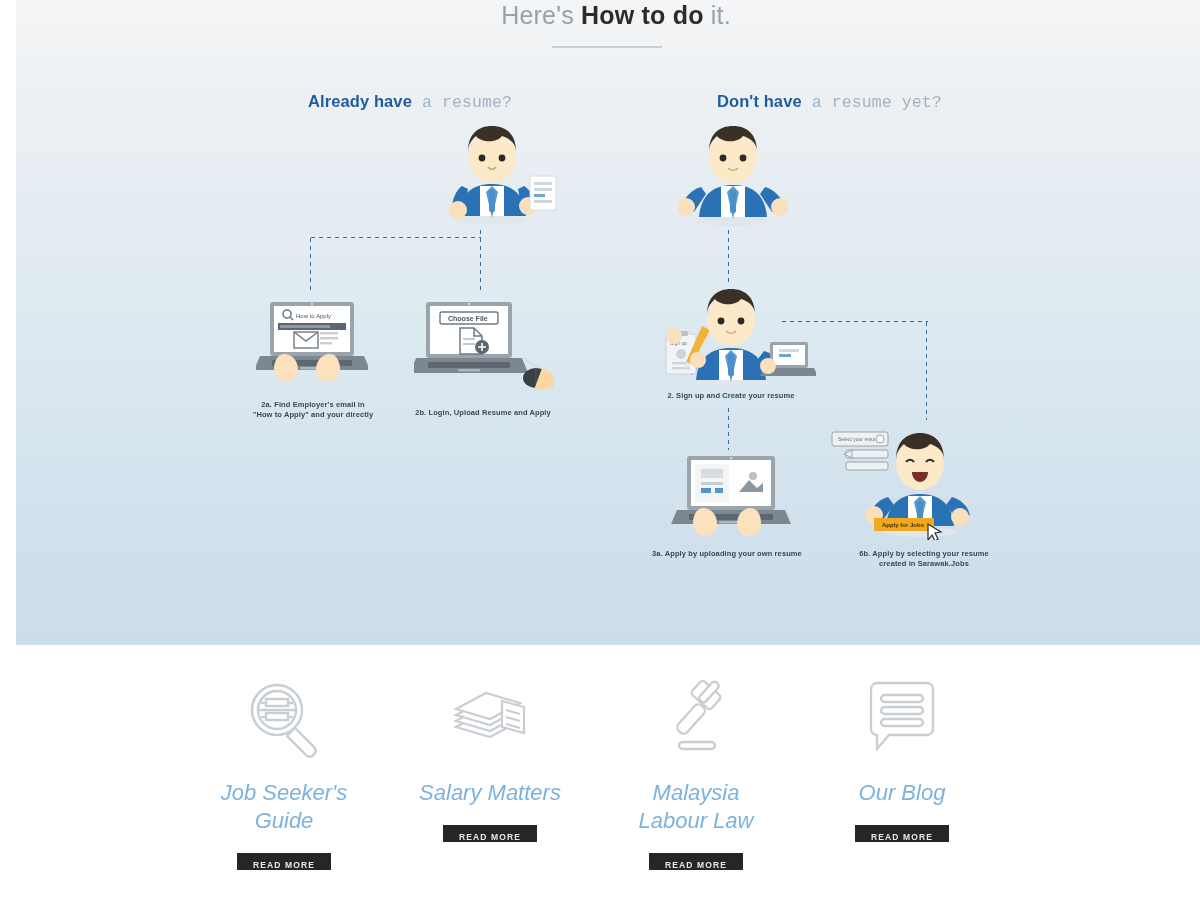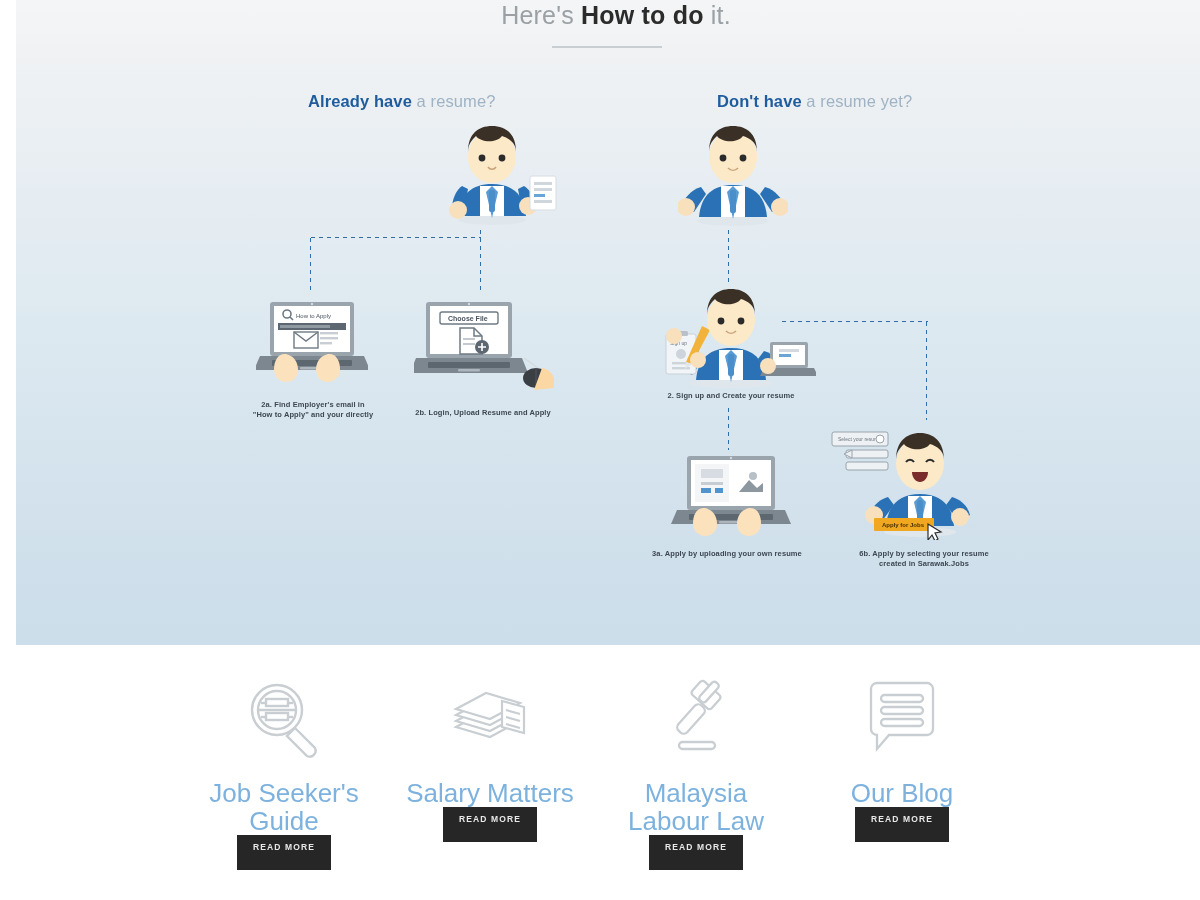--- a/index.html
+++ b/index.html
@@ -24,21 +24,21 @@
   .hero-title b{color:#2b2b2b;font-weight:700;}
   .title-rule{
     position:absolute;top:46px;left:536px;width:110px;height:2px;background:#c9ced2;
   }
 
   
   .col-head{
     position:absolute;font-size:16.5px;letter-spacing:.1px;white-space:nowrap;
   }
   .col-head .strong{color:#1f5c9e;font-weight:700;}
-  .col-head .light{color:#9fb3c4;font-weight:400;}
+  .col-head .light{color:#9fb3c4;font-weight:400;font-family:Liberation Mono, monospace;}
   #head-left{left:292px;top:92px;}
   #head-right{left:701px;top:92px;}
 
   
   .dot-h{
     position:absolute;height:3px;
     background-image:radial-gradient(#2f6da8 42%,transparent 44%);
     background-size:8px 3px;background-repeat:repeat-x;
   }
   .dot-v{
@@ -56,26 +56,26 @@
 
   
   .features{
     position:absolute;left:0;top:645px;width:1200px;height:255px;background:#ffffff;
   }
   .feature{
     position:absolute;top:28px;width:230px;text-align:center;
   }
   .feature .ficon{height:92px;display:flex;align-items:center;justify-content:center;}
   .feature .flabel{
-    margin-top:14px;font-size:26px;line-height:28px;color:#7db2de;font-weight:400;
+    margin-top:14px;font-size:22px;line-height:28px;color:#7db2de;font-weight:400;font-style:italic;
   }
   .feature .readmore{
-    display:inline-block;background:#262626;color:#e8e8e8;
+    display:inline-block;margin-top:18px;background:#262626;color:#e8e8e8;
     font-size:8.5px;font-weight:700;letter-spacing:1.1px;
-    padding:7px 16px 18px;border:0;cursor:pointer;
+    padding:7px 16px 0;border:0;cursor:pointer;
   }
   #feat-0{left:169px;}
   #feat-1{left:375px;}
   #feat-2{left:581px;}
   #feat-3{left:787px;}
 </style>
 </head>
 <body>
 
 <div class="page">

